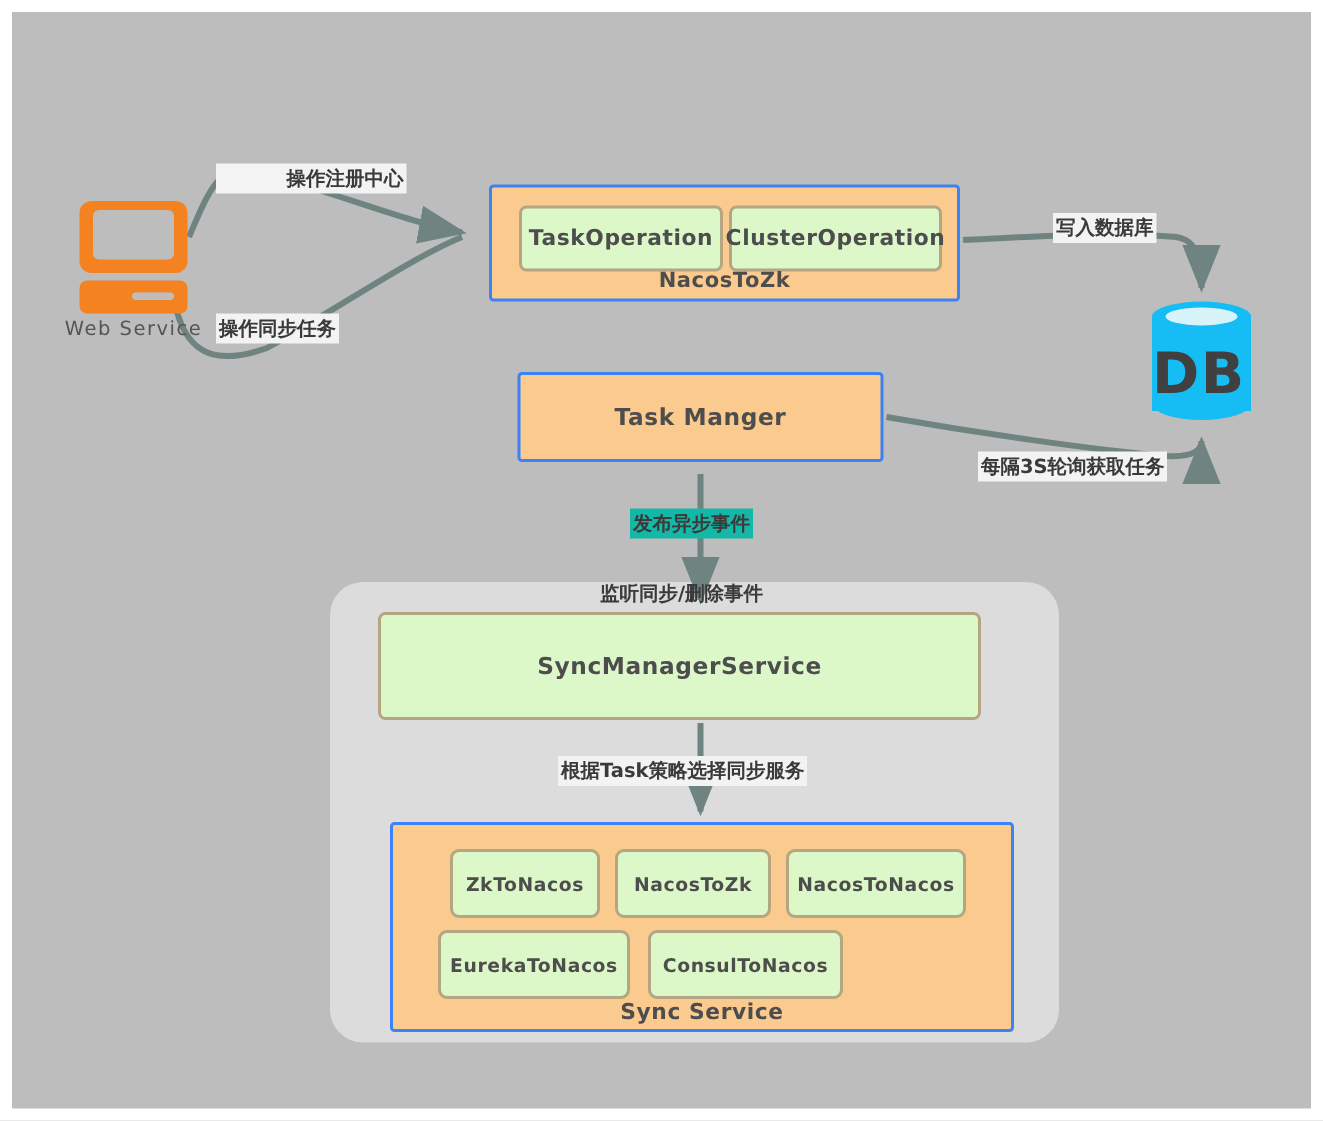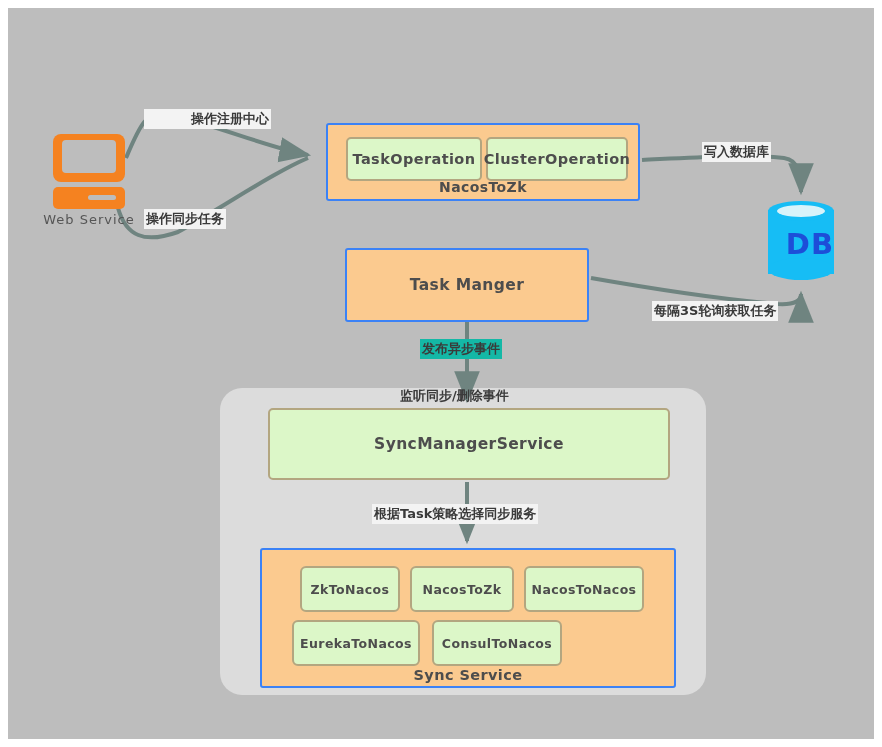--- a/index.html
+++ b/index.html
@@ -69,27 +69,27 @@
     position: absolute;
     left: 0; right: 0; bottom: 4px;
     font-size: 14px;
   }
   #task-operation { left: 18px; top: 12px; width: 132px; height: 40px; font-size: 14.5px; }
   #cluster-operation { left: 158px; top: 12px; width: 138px; height: 40px; font-size: 14.5px; }
   .inner-abs { position: absolute; display:flex; align-items:center; justify-content:center; }
 
   
   #task-manger {
-    left: 337px; top: 240px; width: 244px; height: 74px;
+    left: 337px; top: 240px; width: 244px; height: 60px;
     font-size: 15.5px;
   }
 
   
   #sync-manager-service {
-    left: 260px; top: 400px; width: 402px; height: 72px;
+    left: 244px; top: 400px; width: 402px; height: 72px;
     font-size: 15.5px;
   }
 
   
   #sync-service {
     left: 252px; top: 540px; width: 416px; height: 140px;
     display: block;
   }
   #sync-service-title {
     position: absolute;
@@ -182,23 +182,23 @@
     position: absolute;
     left: 9px; top: 4px;
     width: 48px; height: 12px;
     background: #d8f3fa;
     border-radius: 50%;
   }
   #db-label {
     position: absolute;
     left: 0; top: 26px;
     width: 66px;
-    text-align: right;
-    color: #1d4ed8;
-    font-size: 29px;
+    text-align: left;
+    color: #404040;
+    font-size: 38px;
     font-weight: bold;
     letter-spacing: 1px;
   }
 
   
   .edge-label {
     position: absolute;
     background: #f3f3f3;
     color: #3a3a3a;
     font-size: 13px;

